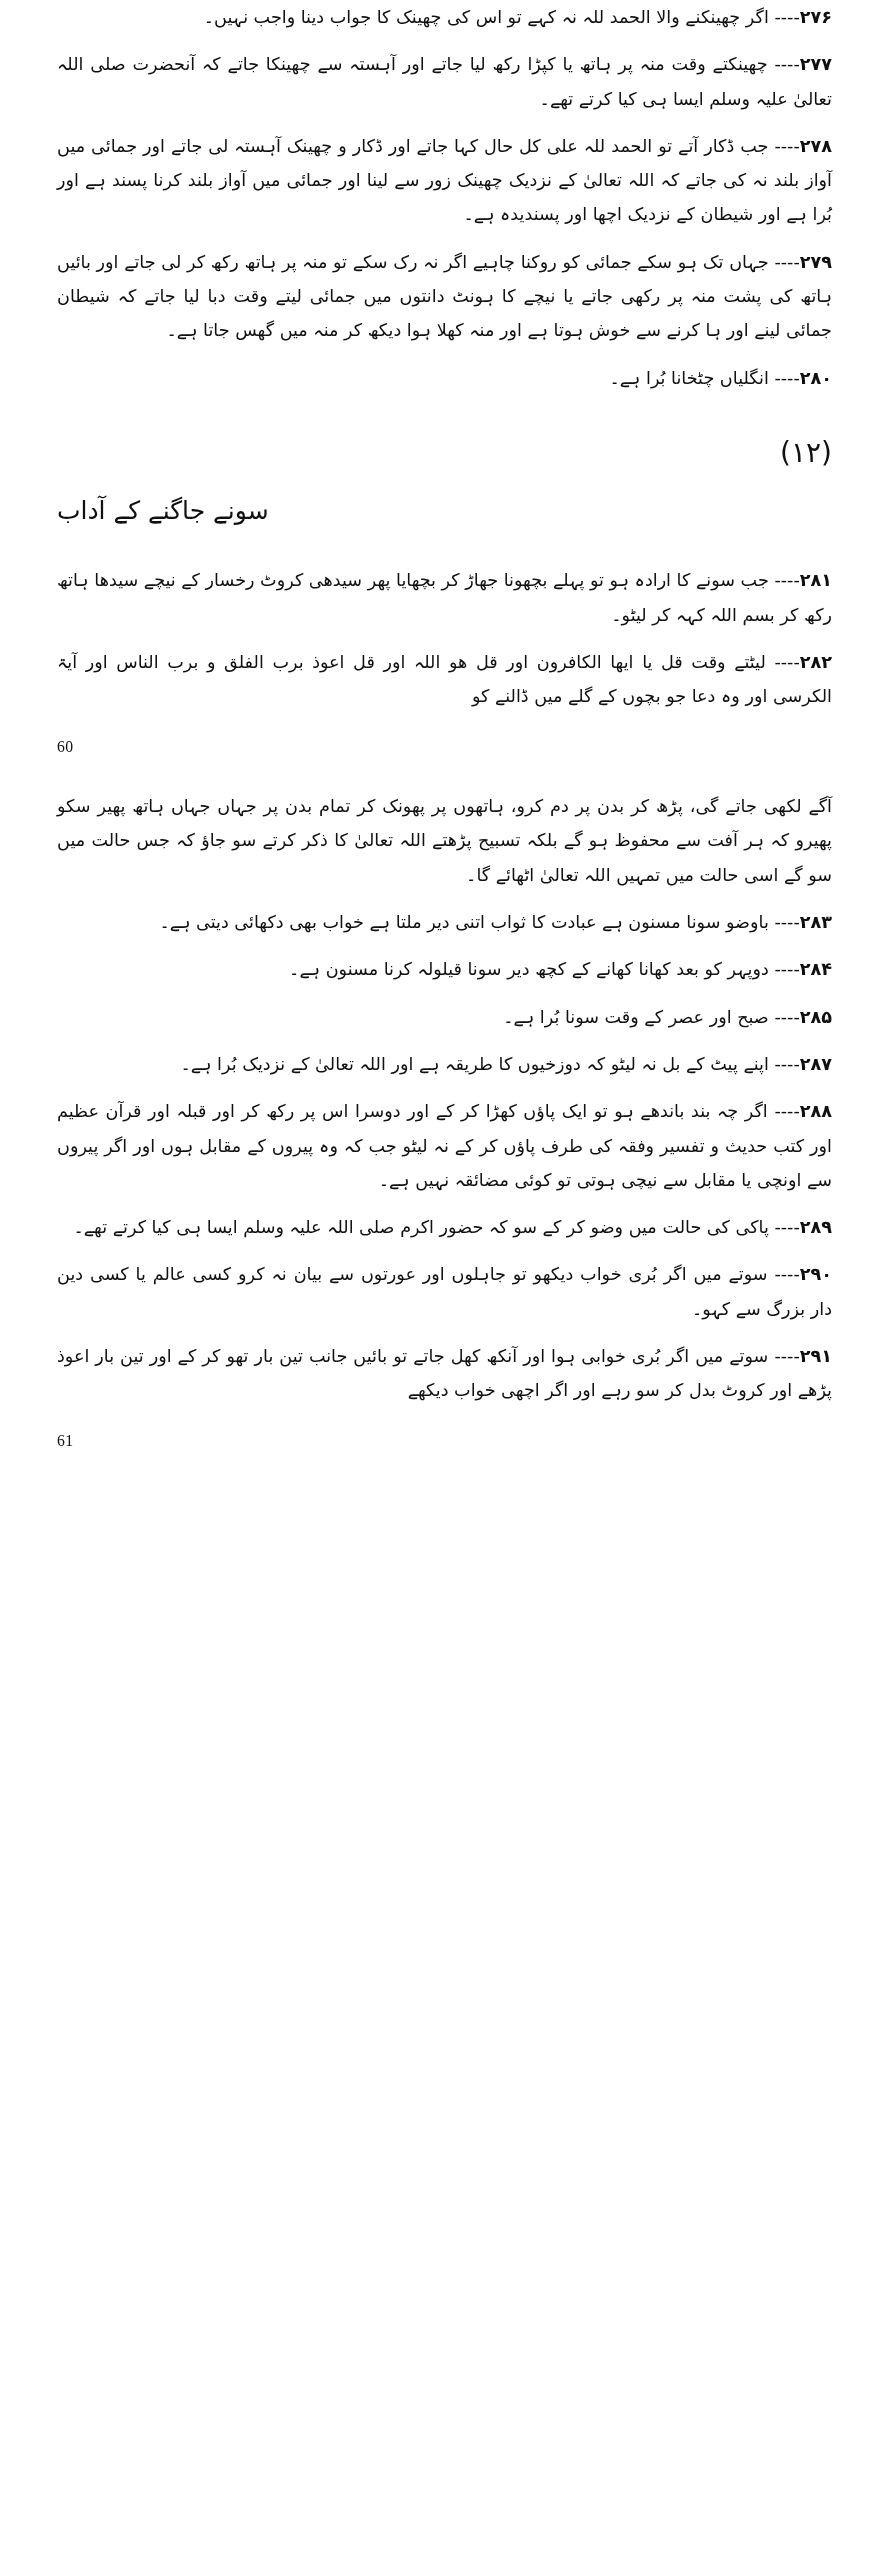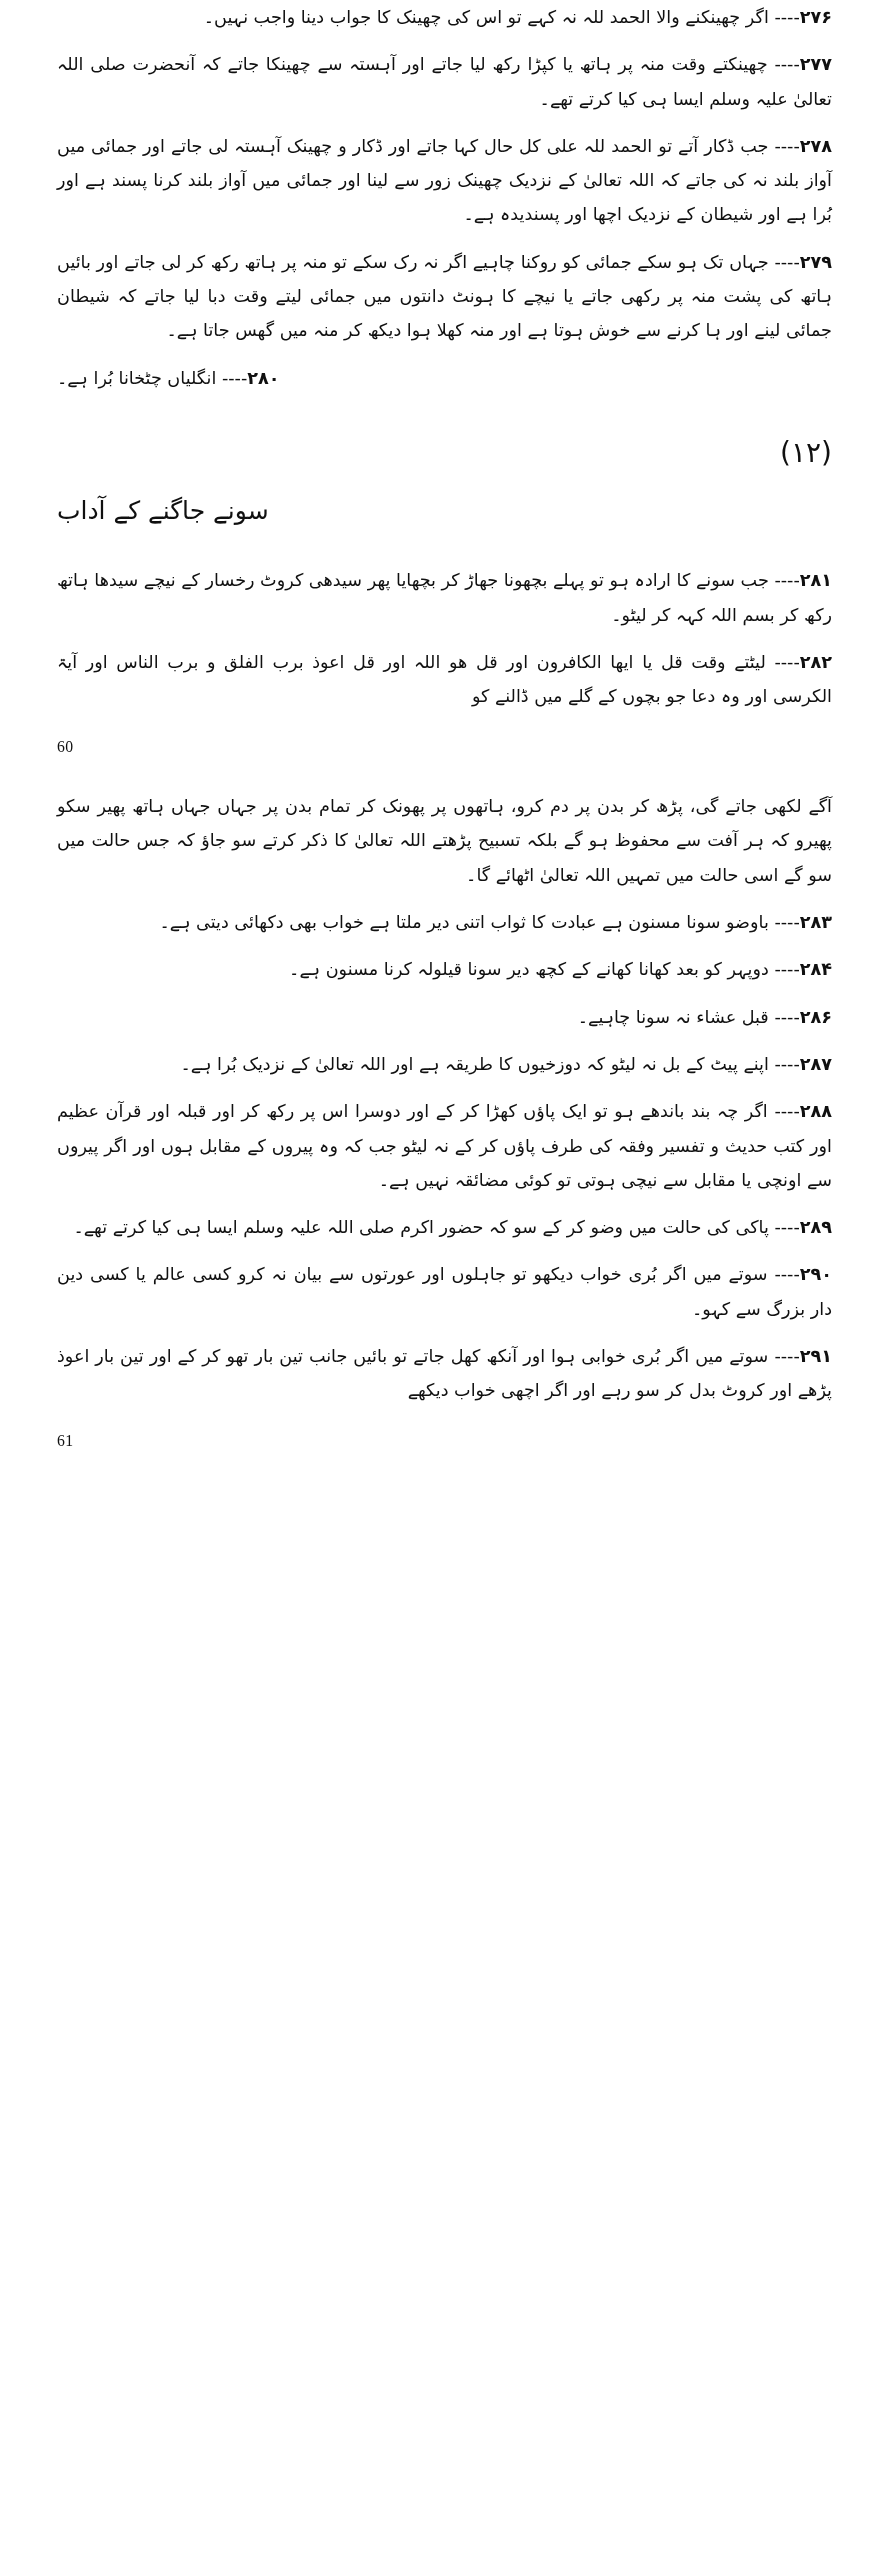--- a/index.html
+++ b/index.html
@@ -44,21 +44,21 @@
     letter-spacing: -0.9px;
   }
   .entry-body {
     display: inline;
   }
   .just {
     text-align: justify;
     text-align-last: right;
   }
   .center {
-    text-align: left;
+    text-align: right;
   }
   .chapter-num {
     font-size: 28px;
     text-align: right;
     margin: 31.5px 0 5.6px 0;
     letter-spacing: 0.9px;
   }
   .chapter-title {
     font-size: 25px;
     text-align: left;
@@ -143,25 +143,25 @@
       <div class="entry just">
         <span class="num">۲۸۳</span><span class="dash dotline">----</span>
         <span class="entry-body">باوضو سونا مسنون ہے عبادت کا ثواب اتنی دیر ملتا ہے خواب بھی دکھائی دیتی ہے۔</span>
       </div>
 
       <div class="entry">
         <span class="num">۲۸۴</span><span class="dash dotline">----</span>
         <span class="entry-body">دوپہر کو بعد کھانا کھانے کے کچھ دیر سونا قیلولہ کرنا مسنون ہے۔</span>
       </div>
 
+      <div class="entry">
+        <span class="num">۲۸۵</span><span class="dash dotline">----</span>
+        <span class="entry-body">صبح اور عصر کے وقت سونا بُرا ہے۔</span>
+      </div>
 
-      <div class="entry">
-        <span class="num">۲۸۶</span><span class="dash dotline">----</span>
-        <span class="entry-body">قبل عشاء نہ سونا چاہیے۔</span>
-      </div>
 
       <div class="entry just">
         <span class="num">۲۸۷</span><span class="dash dotline">----</span>
         <span class="entry-body">اپنے پیٹ کے بل نہ لیٹو کہ دوزخیوں کا طریقہ ہے اور اللہ تعالیٰ کے نزدیک بُرا ہے۔</span>
       </div>
 
       <div class="entry just">
         <span class="num">۲۸۸</span><span class="dash dotline">----</span>
         <span class="entry-body">اگر چہ بند باندھے ہو تو ایک پاؤں کھڑا کر کے اور دوسرا اس پر رکھ کر اور قبلہ اور قرآن عظیم اور کتب حدیث و تفسیر وفقہ کی طرف پاؤں کر کے نہ لیٹو جب کہ وہ پیروں کے مقابل ہوں اور اگر پیروں سے اونچی یا مقابل سے نیچی ہوتی تو کوئی مضائقہ نہیں ہے۔</span>
       </div>

